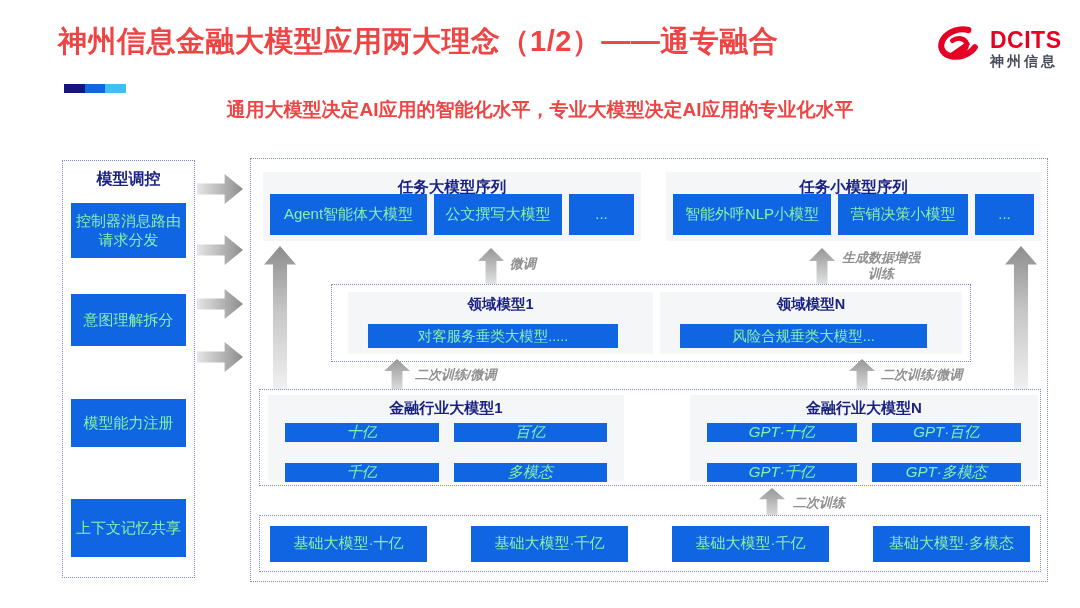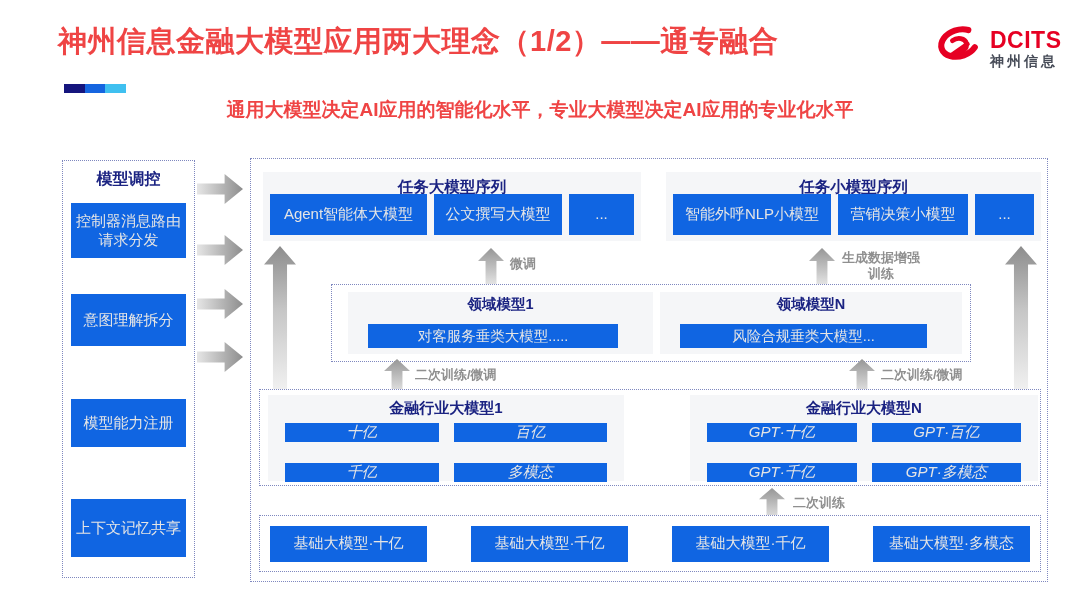--- a/index.html
+++ b/index.html
@@ -12,35 +12,35 @@
   .deco span{flex:1;}
   .subtitle{left:130px;top:97px;width:820px;text-align:center;font-size:19px;font-weight:bold;color:#ef4444;}
 
   .logo{left:928px;top:16px;width:144px;height:64px;display:flex;align-items:center;gap:6px;}
   .logo-txt{display:flex;flex-direction:column;line-height:1.05;}
   .logo-en{color:#e60023;font-weight:bold;font-size:23px;letter-spacing:.5px;}
   .logo-cn{color:#474c58;font-weight:bold;font-size:14px;letter-spacing:3px;margin-top:2px;}
 
   .dotted{border:1.5px dotted #7f88bf;box-sizing:border-box;background:#fff;}
   .panel{background:#f5f6f8;}
-  .btn{background:#1065e2;color:#e5e5e5;display:flex;align-items:center;justify-content:center;
+  .btn{background:#1065e2;color:#86efac;display:flex;align-items:center;justify-content:center;
        text-align:center;box-sizing:border-box;line-height:1.25;}
   .hdr{color:#1b2382;font-weight:bold;text-align:center;}
 
   .sidebar{left:62px;top:160px;width:133px;height:418px;}
   .sidebar .hdr{margin-top:8px;font-size:16px;}
   .sb-btn{left:8px;right:8px;font-size:15px;position:absolute;}
 
   .arrow-right{clip-path:polygon(0 32%,60% 32%,60% 0,100% 50%,60% 100%,60% 68%,0 68%);
                background:linear-gradient(to right,#e6e6e6,#8d8d8d);}
   .arrow-up{clip-path:polygon(50% 0,100% 36%,71% 36%,71% 100%,29% 100%,29% 36%,0 36%);
             background:linear-gradient(to bottom,#969696,#e2e2e2);}
   .arrow-up-tall{clip-path:polygon(50% 0,100% 13%,72% 13%,72% 100%,28% 100%,28% 13%,0 13%);
             background:linear-gradient(to bottom,#8d8d8d 0%,#c6c6c6 45%,#f0f0f0 100%);}
-  .lbl{color:#8f8f8f;font-weight:bold;font-size:13px;line-height:1.25;}
+  .lbl{color:#8f8f8f;font-weight:bold;font-size:13px;line-height:1.25;font-style:italic;}
 
   .main{left:250px;top:158px;width:798px;height:424px;}
   .grp-hdr{padding-top:5px;font-size:15.5px;}
   .row{position:absolute;left:7px;right:7px;bottom:6px;display:flex;gap:7px;}
   .row .btn{height:41px;font-size:15px;}
 
   .dom-grp{position:absolute;top:7px;height:62px;}
   .dom-grp .hdr{padding-top:3px;font-size:14.5px;}
   .dom-grp .btn{position:absolute;left:20px;right:35px;bottom:6px;height:24px;font-size:14.5px;}
 

